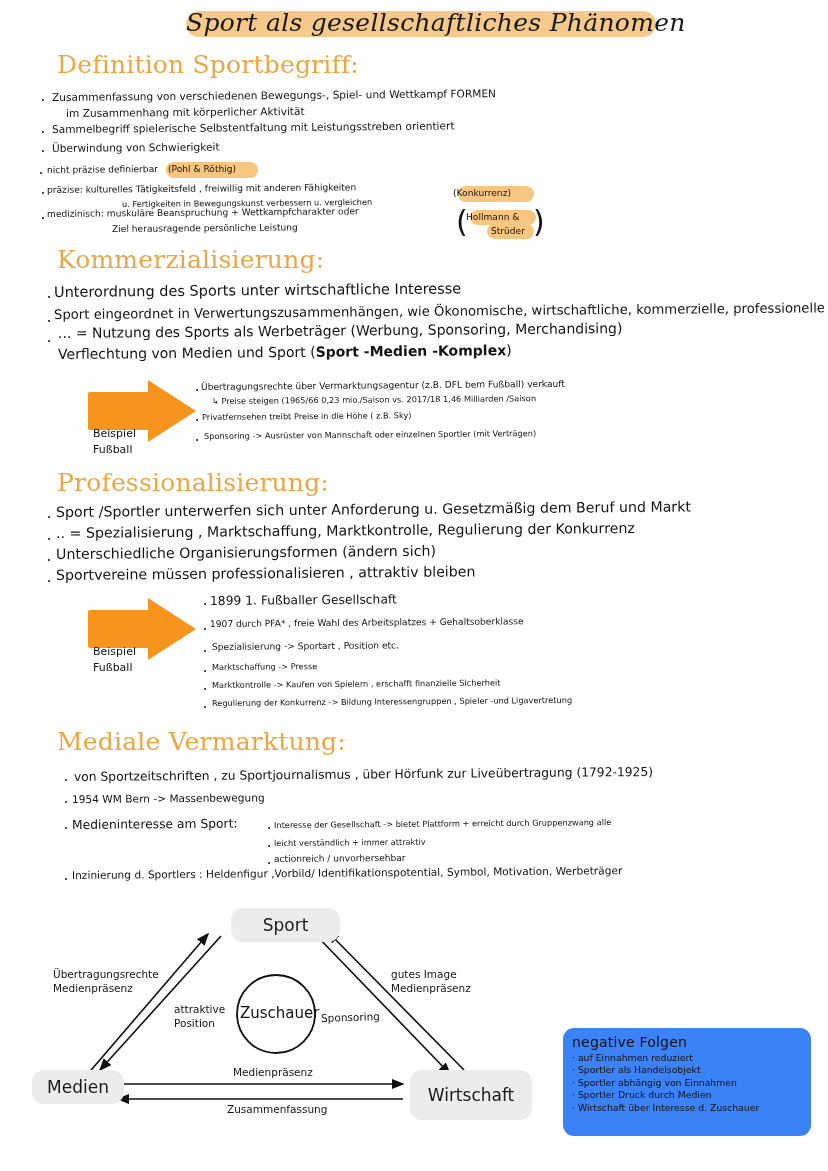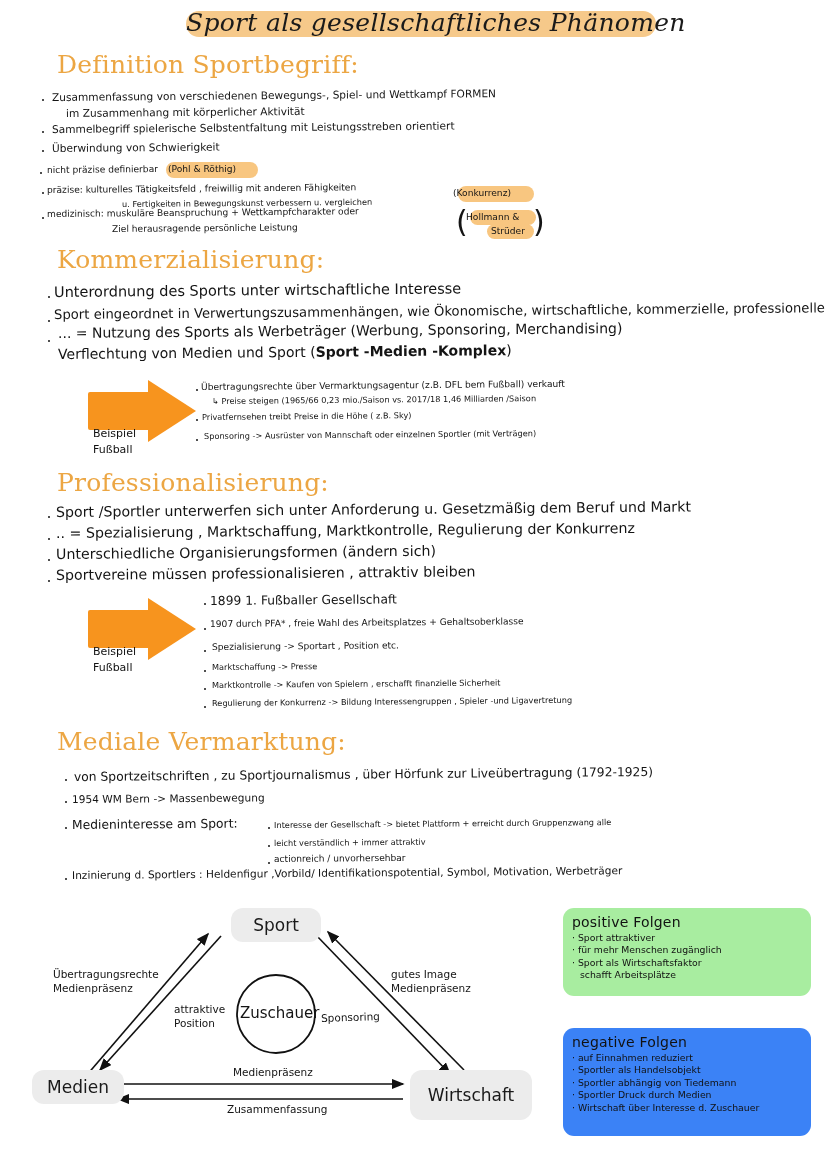--- a/index.html
+++ b/index.html
@@ -240,48 +240,41 @@
       <line x1="297" y1="36" x2="432" y2="176" stroke="#111" stroke-width="1.6" marker-end="url(#ah)"></line>
       <line x1="446" y1="172" x2="310" y2="34" stroke="#111" stroke-width="1.6" marker-end="url(#ah)"></line>
 
       <line x1="100" y1="186" x2="385" y2="186" stroke="#111" stroke-width="1.6" marker-end="url(#ah)"></line>
       <line x1="385" y1="201" x2="100" y2="201" stroke="#111" stroke-width="1.6" marker-end="url(#ah)"></line>
 
       <circle cx="258" cy="215" r="0" fill="none"></circle>
       <circle cx="258" cy="116" r="39" fill="none" stroke="#111" stroke-width="1.8"></circle>
     </svg>
 
-    <div class="node" style="left:213px;top:10px;width:90px;height:34px;">Sport</div>
+    <div class="node" style="left:213px;top:10px;width:109px;height:34px;">Sport</div>
     <div class="node" style="left:14px;top:172px;width:92px;height:34px;">Medien</div>
     <div class="node" style="left:392px;top:172px;width:122px;height:50px;">Wirtschaft</div>
     <div class="dlabel" style="left:222px;top:109px;font-size:15px;">Zuschauer</div>
 
     <div class="dlabel" style="left:35px;top:70px;">Übertragungsrechte</div>
     <div class="dlabel" style="left:35px;top:84px;">Medienpräsenz</div>
     <div class="dlabel" style="left:156px;top:105px;">attraktive</div>
     <div class="dlabel" style="left:156px;top:119px;">Position</div>
 
     <div class="dlabel" style="left:373px;top:70px;">gutes Image</div>
     <div class="dlabel" style="left:373px;top:84px;">Medienpräsenz</div>
     <div class="dlabel" style="left:303px;top:113px;transform:rotate(-2deg);">Sponsoring</div>
 
     <div class="dlabel" style="left:215px;top:168px;">Medienpräsenz</div>
     <div class="dlabel" style="left:209px;top:205px;">Zusammenfassung</div>
   </div>
 
-  <div class="cbox pos" style="left:563px;top:908px;width:248px;height:88px;">
-    <div class="ctitle">positive Folgen</div>
-    <div class="citem">· <span>Sport attraktiver</span></div>
-    <div class="citem">· <span>für mehr Menschen zugänglich</span></div>
-    <div class="citem">· <span>Sport als Wirtschaftsfaktor</span></div>
-    <div class="citem" style="padding-left:8px;">schafft Arbeitsplätze</div>
-  </div>
 
   <div class="cbox neg" style="left:563px;top:1028px;width:248px;height:108px;">
     <div class="ctitle">negative Folgen</div>
     <div class="citem">· <span>auf Einnahmen reduziert</span></div>
     <div class="citem">· <span>Sportler als Handelsobjekt</span></div>
-    <div class="citem">· <span>Sportler abhängig von Tiedemann</span></div>
+    <div class="citem">· <span>Sportler abhängig von Einnahmen</span></div>
     <div class="citem">· <span>Sportler Druck durch Medien</span></div>
     <div class="citem">· <span>Wirtschaft über Interesse d. Zuschauer</span></div>
   </div>
 
 </div>
 
 </body></html>

